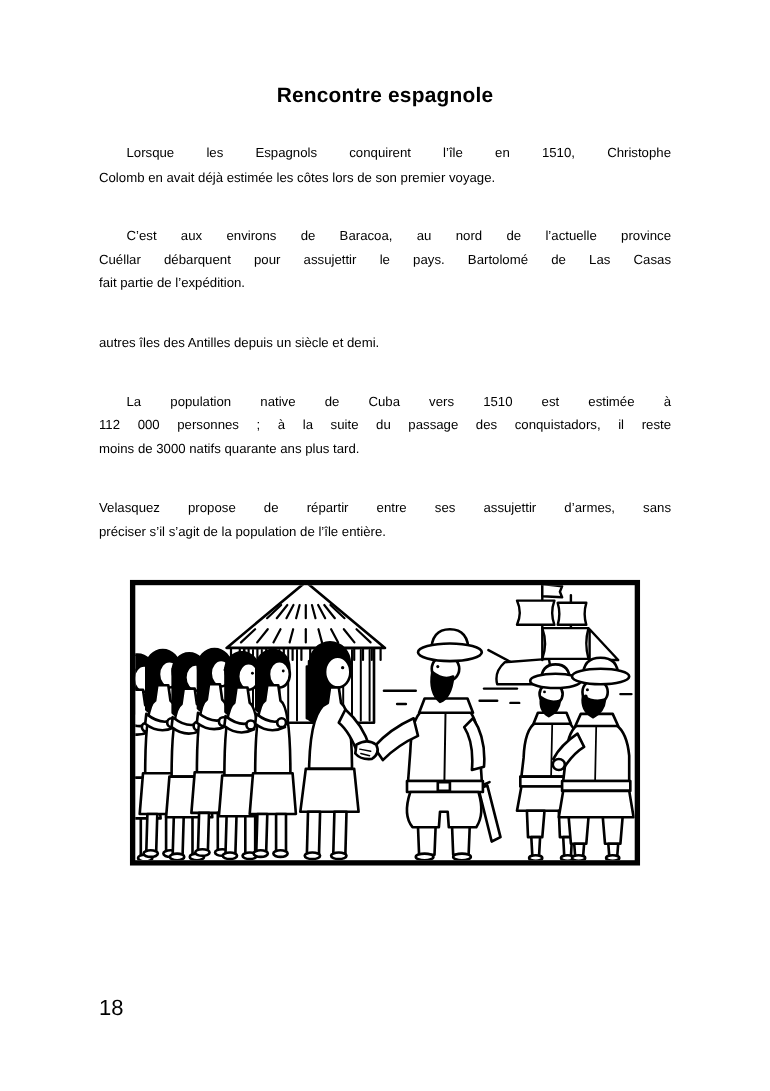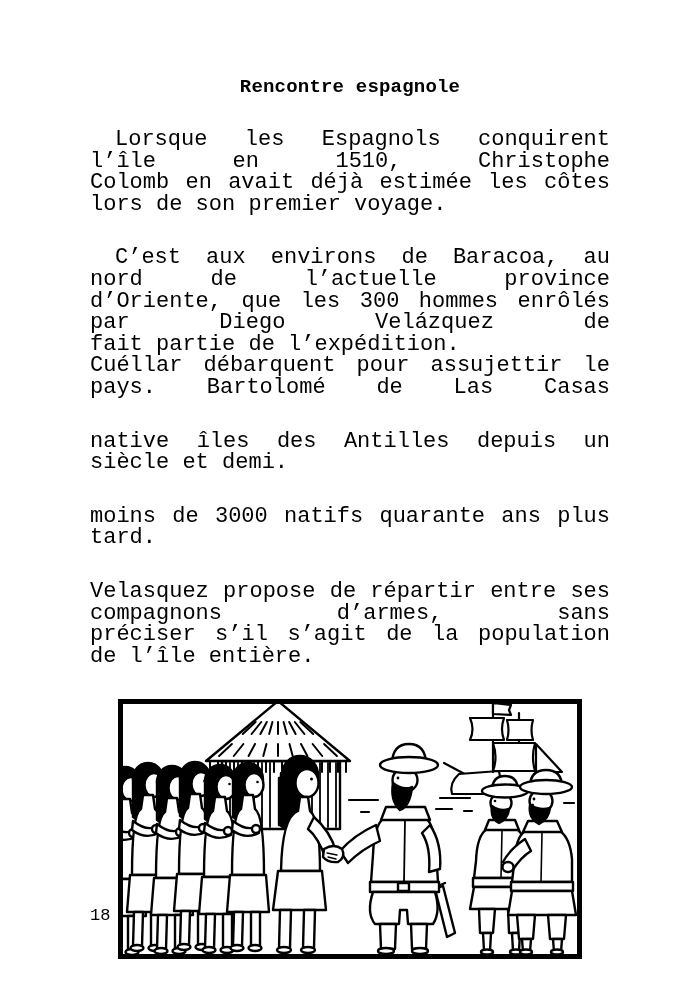--- a/index.html
+++ b/index.html
@@ -2,70 +2,71 @@
 <html><head>
 <meta charset="utf-8">
 <style>
   html,body { margin:0; padding:0; background:#e9e9e9; }
   .page {
     position:relative;
     width:700px; height:992px;
     margin:0 auto;
     background:#ffffff;
     color:#000;
-    font-family:Liberation Mono, monospace;
+    font-family:Liberation Sans, sans-serif;
     overflow:hidden;
   }
   .content { position:absolute; left:90px; top:76px; width:520px; }
   .title {
     font-weight:bold; font-size:19px; line-height:23px;
     text-align:center; margin:0 0 30px 0;
     letter-spacing:0.2px;
   }
   .para { margin:0 0 32px 0; }
   .line {
-    font-size:22px; line-height:21.6px;
+    font-size:12px; line-height:21.6px;
     text-align:justify; text-align-last:justify;
   }
   .line.first { text-indent:25px; }
   .line.last  { text-align-last:left; }
   .figure { width:464px; height:260px; margin:30px auto 0; }
   .figure svg { display:block; }
-  .page-num { position:absolute; left:90px; top:906px; font-size:17px; }
+  .page-num { position:absolute; left:90px; top:906px; font-size:20px; }
 </style>
 </head>
 <body>
 
 <div class="page">
   <div class="content">
 
     <div class="title">Rencontre espagnole</div>
 
     <div class="para">
       <div class="line first">Lorsque les Espagnols conquirent l’île en 1510, Christophe</div>
       <div class="line last">Colomb en avait déjà estimée les côtes lors de son premier voyage.</div>
     </div>
 
     <div class="para">
       <div class="line first">C’est aux environs de Baracoa, au nord de l’actuelle province</div>
-      <div class="line">d’Oriente, que les 300 hommes enrôlés par Diego Velázquez de</div>
+      <div class="line">Cuéllar débarquent pour assujettir le pays. Bartolomé de Las Casas</div>
       <div class="line last">fait partie de l’expédition.</div>
-      <div class="line">Cuéllar débarquent pour assujettir le pays. Bartolomé de Las Casas</div>
-    </div>
-
-    <div class="para">
-      <div class="line last">native îles des Antilles depuis un siècle et demi.</div>
-    </div>
-
-    <div class="para">
+    </div>
+
+    <div class="para">
+      <div class="line last">autres îles des Antilles depuis un siècle et demi.</div>
+    </div>
+
+    <div class="para">
+      <div class="line first">La population native de Cuba vers 1510 est estimée à</div>
+      <div class="line">112 000 personnes ; à la suite du passage des conquistadors, il reste</div>
       <div class="line last">moins de 3000 natifs quarante ans plus tard.</div>
     </div>
 
     <div class="para">
-      <div class="line">Velasquez propose de répartir entre ses compagnons d’armes, sans</div>
+      <div class="line">Velasquez propose de répartir entre ses assujettir d’armes, sans</div>
       <div class="line last">préciser s’il s’agit de la population de l’île entière.</div>
     </div>
 
     <div class="figure" role="img" aria-label="Black-and-white line drawing: a file of native islanders stands before a conical thatched hut; the foremost native shakes hands with a bearded Spaniard in a brimmed hat while two Spanish soldiers look on and a galleon lies offshore behind them.">
       <svg viewBox="0 0 464 260" width="464" height="260" xmlns="http://www.w3.org/2000/svg">
         <defs>
           <clipPath id="fc">
               <rect x="5" y="5" width="454" height="250"></rect>
             </clipPath>
           <g id="nat">

